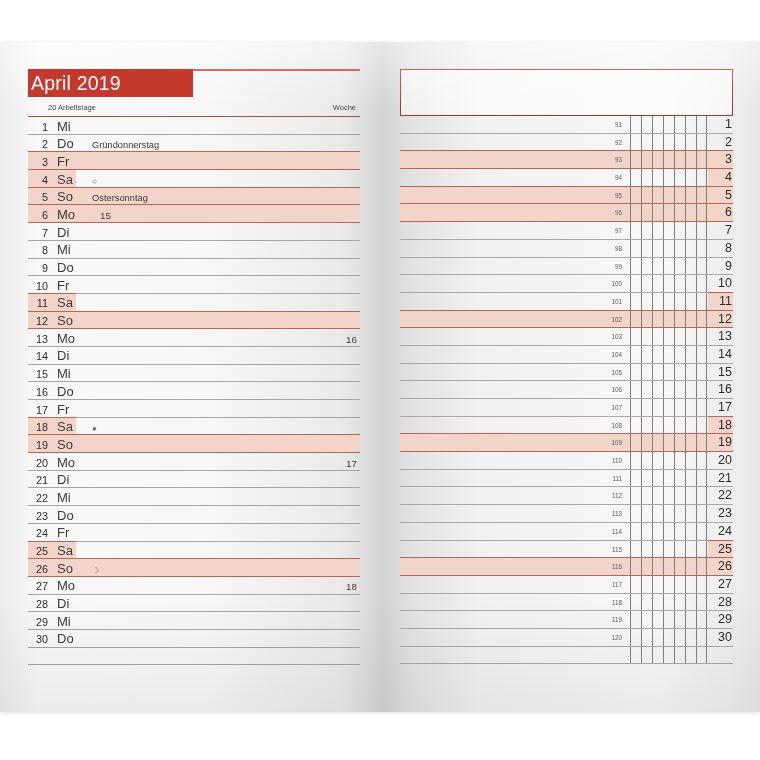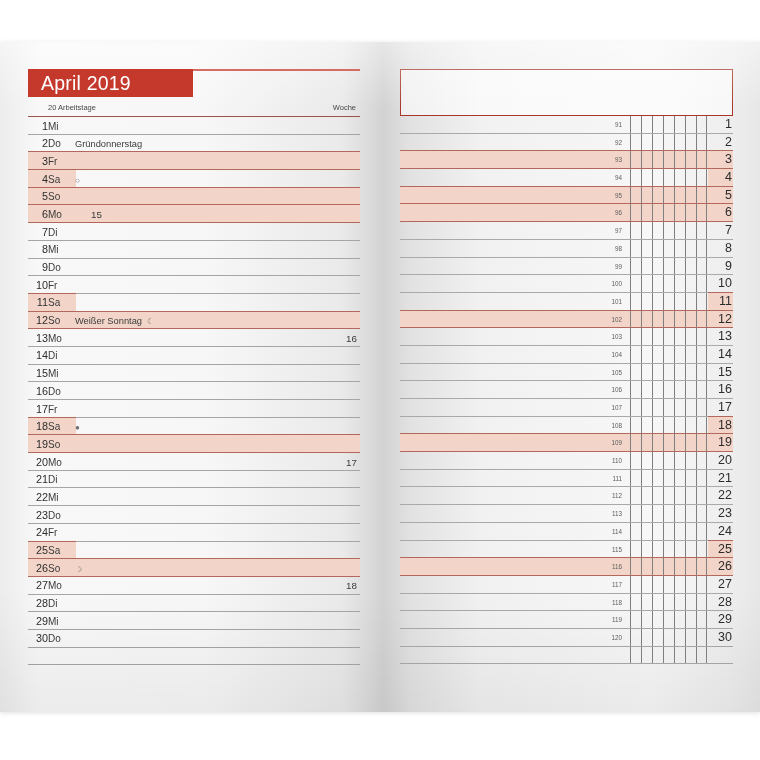--- a/index.html
+++ b/index.html
@@ -18,34 +18,34 @@
   .spread::after{
     content:'';position:absolute;inset:0;pointer-events:none;
     background:linear-gradient(to bottom, rgba(255,255,255,0.45), rgba(255,255,255,0) 10%,
       rgba(0,0,0,0) 82%, rgba(0,0,0,0.05) 100%);
   }
   
   .l-redline{position:absolute;left:28px;top:27px;width:332px;height:2px;
     background:var(--accent-red,#c4392c);}
   .l-titlebox{position:absolute;left:28px;top:27px;width:165px;height:28px;
     background:var(--accent-red,#c4392c);z-index:1;}
-  .l-title{display:block;padding-left:13px;font-size:19.5px;line-height:28px;
+  .l-title{display:block;padding-left:3px;font-size:19.5px;line-height:28px;
     color:var(--title-text,#fff);letter-spacing:0.2px;white-space:nowrap;}
   .l-subrow{position:absolute;left:28px;top:56px;width:332px;height:17px;
     display:flex;align-items:flex-end;justify-content:space-between;
     box-sizing:border-box;padding:0 4px 3px 20px;font-size:7.5px;color:#454545;}
   .l-rows{position:absolute;left:28px;top:74px;width:332px;
     border-top:1.4px solid var(--header-rule,#9b544b);}
   .lrow{position:relative;height:17.7px;box-sizing:border-box;
     border-bottom:1px solid var(--separator,#a8a4a2);
     display:flex;align-items:baseline;line-height:15px;padding-top:1.5px;}
   .daynum{flex:none;width:20px;text-align:right;font-size:10.8px;color:#2c2c2c;
     position:relative;z-index:1;}
-  .wd{flex:none;width:20px;font-size:10px;position:relative;z-index:1;}
-  .event{flex:1;margin-left:7px;font-size:9.3px;position:relative;z-index:1;white-space:nowrap;}
+  .wd{flex:none;width:20px;margin-left:9px;font-size:13px;position:relative;z-index:1;}
+  .event{flex:1;margin-left:15px;font-size:9.3px;position:relative;z-index:1;white-space:nowrap;}
   .moon{font-size:8px;color:#6f6f6f;}
   .moon.after{margin-left:5px;}
   .week{flex:none;width:34px;text-align:right;font-size:9.8px;padding-right:3px;
     position:relative;z-index:1;}
   .band{position:absolute;top:-1px;bottom:-1px;box-sizing:border-box;z-index:0;
     background:var(--highlight,#f2d5c8);
     border-top:1px solid var(--highlight-border,#b2685c);
     border-bottom:1px solid var(--highlight-border,#b2685c);}
   .band.full{left:0;right:0;}
   .band.sat-l{left:0;width:48px;}
@@ -101,20 +101,21 @@
         <div class="band sat-l"></div>
         <span class="daynum">4</span>
         <span class="wd">Sa</span>
         <span class="event"><span class="moon">○</span></span>
         <span class="week"></span>
       </div>
       <div class="lrow">
         <div class="band full"></div>
         <span class="daynum">5</span>
         <span class="wd">So</span>
+        <span class="event"><span class="evtext">Ostersonntag</span></span>
         <span class="week"></span>
       </div>
       <div class="lrow">
         <div class="band full"></div>
         <span class="daynum">6</span>
         <span class="wd">Mo</span>
         <span class="week">15</span>
       </div>
       <div class="lrow">
         <span class="daynum">7</span>
@@ -144,21 +145,20 @@
         <div class="band sat-l"></div>
         <span class="daynum">11</span>
         <span class="wd">Sa</span>
         <span class="event"></span>
         <span class="week"></span>
       </div>
       <div class="lrow">
         <div class="band full"></div>
         <span class="daynum">12</span>
         <span class="wd">So</span>
-        <span class="event"><span class="evtext">Weißer Sonntag</span><span class="moon after">☾</span></span>
         <span class="week"></span>
       </div>
       <div class="lrow">
         <span class="daynum">13</span>
         <span class="wd">Mo</span>
         <span class="event"></span>
         <span class="week">16</span>
       </div>
       <div class="lrow">
         <span class="daynum">14</span>

